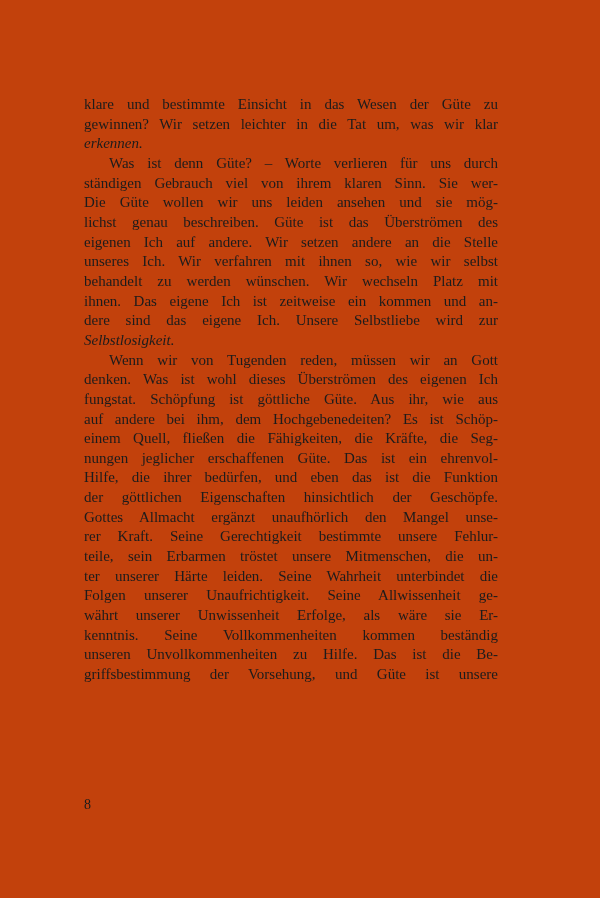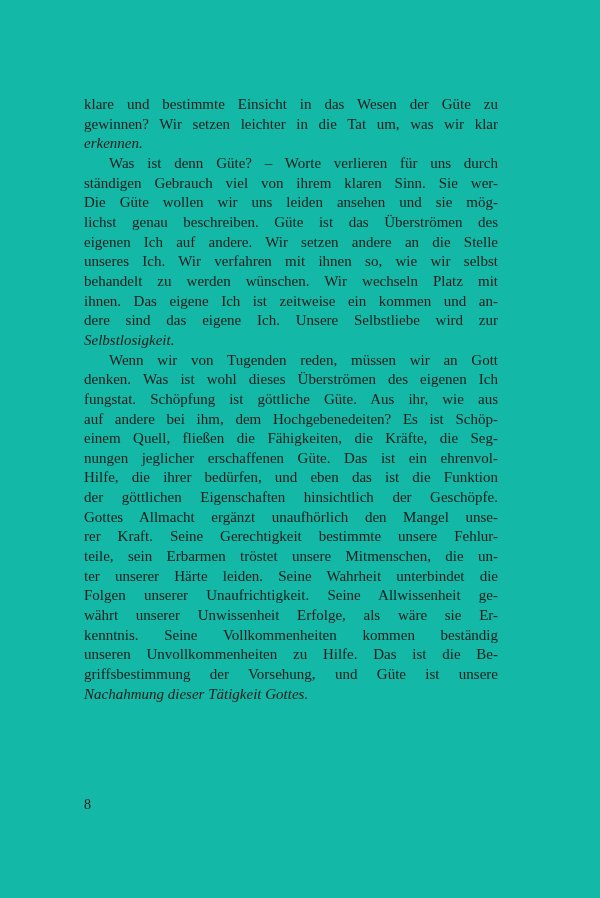--- a/index.html
+++ b/index.html
@@ -42,21 +42,21 @@
     left: 84px;
     top: 796px;
     font-size: 14px;
     line-height: 18px;
     color: #1c1c1c;
   }
 </style>
 </head>
 <body>
 
-<div class="page" style="background: #14b8a6;">
+<div class="page" style="background: #c2410c;">
   <div class="text-block" style="color: rgb(28, 28, 28);">
       <div class="line">klare und bestimmte Einsicht in das Wesen der Güte zu</div>
       <div class="line">gewinnen? Wir setzen leichter in die Tat um, was wir klar</div>
       <div class="line para-end">erkennen.</div>
       <div class="line indent">Was ist denn Güte? – Worte verlieren für uns durch</div>
       <div class="line">ständigen Gebrauch viel von ihrem klaren Sinn. Sie wer-</div>
       <div class="line">Die Güte wollen wir uns leiden ansehen und sie mög-</div>
       <div class="line">lichst genau beschreiben. Güte ist das Überströmen des</div>
       <div class="line">eigenen Ich auf andere. Wir setzen andere an die Stelle</div>
       <div class="line">unseres Ich. Wir verfahren mit ihnen so, wie wir selbst</div>
@@ -74,16 +74,15 @@
       <div class="line">der göttlichen Eigenschaften hinsichtlich der Geschöpfe.</div>
       <div class="line">Gottes Allmacht ergänzt unaufhörlich den Mangel unse-</div>
       <div class="line">rer Kraft. Seine Gerechtigkeit bestimmte unsere Fehlur-</div>
       <div class="line">teile, sein Erbarmen tröstet unsere Mitmenschen, die un-</div>
       <div class="line">ter unserer Härte leiden. Seine Wahrheit unterbindet die</div>
       <div class="line">Folgen unserer Unaufrichtigkeit. Seine Allwissenheit ge-</div>
       <div class="line">währt unserer Unwissenheit Erfolge, als wäre sie Er-</div>
       <div class="line">kenntnis. Seine Vollkommenheiten kommen beständig</div>
       <div class="line">unseren Unvollkommenheiten zu Hilfe. Das ist die Be-</div>
       <div class="line">griffsbestimmung der Vorsehung, und Güte ist unsere</div>
-      <div class="line para-end">Nachahmung dieser Tätigkeit Gottes.</div>
     </div>
   <div class="page-number">8</div>
 </div>
 
 </body></html>

